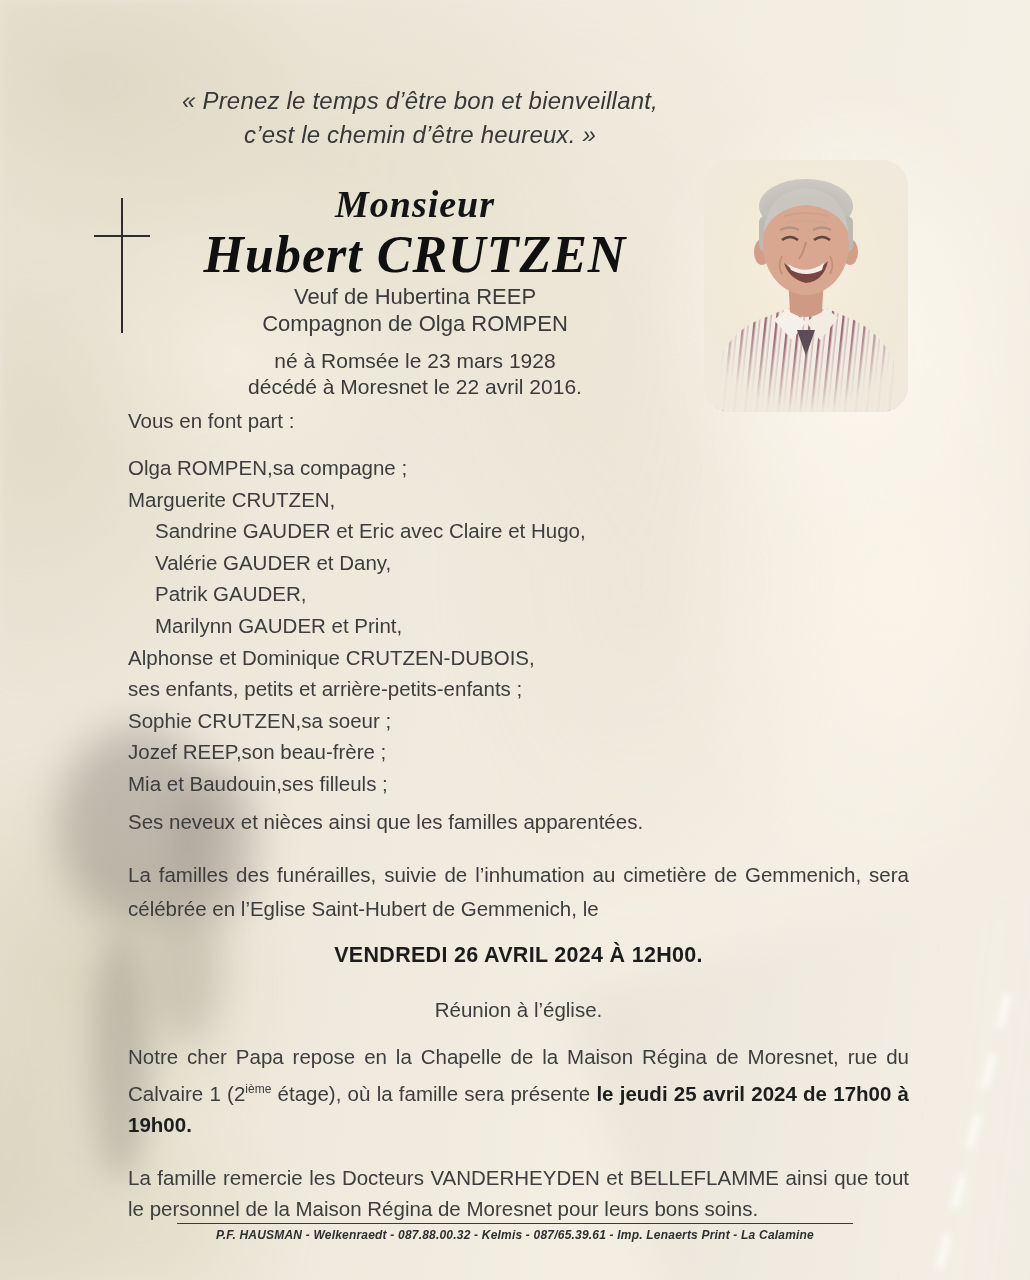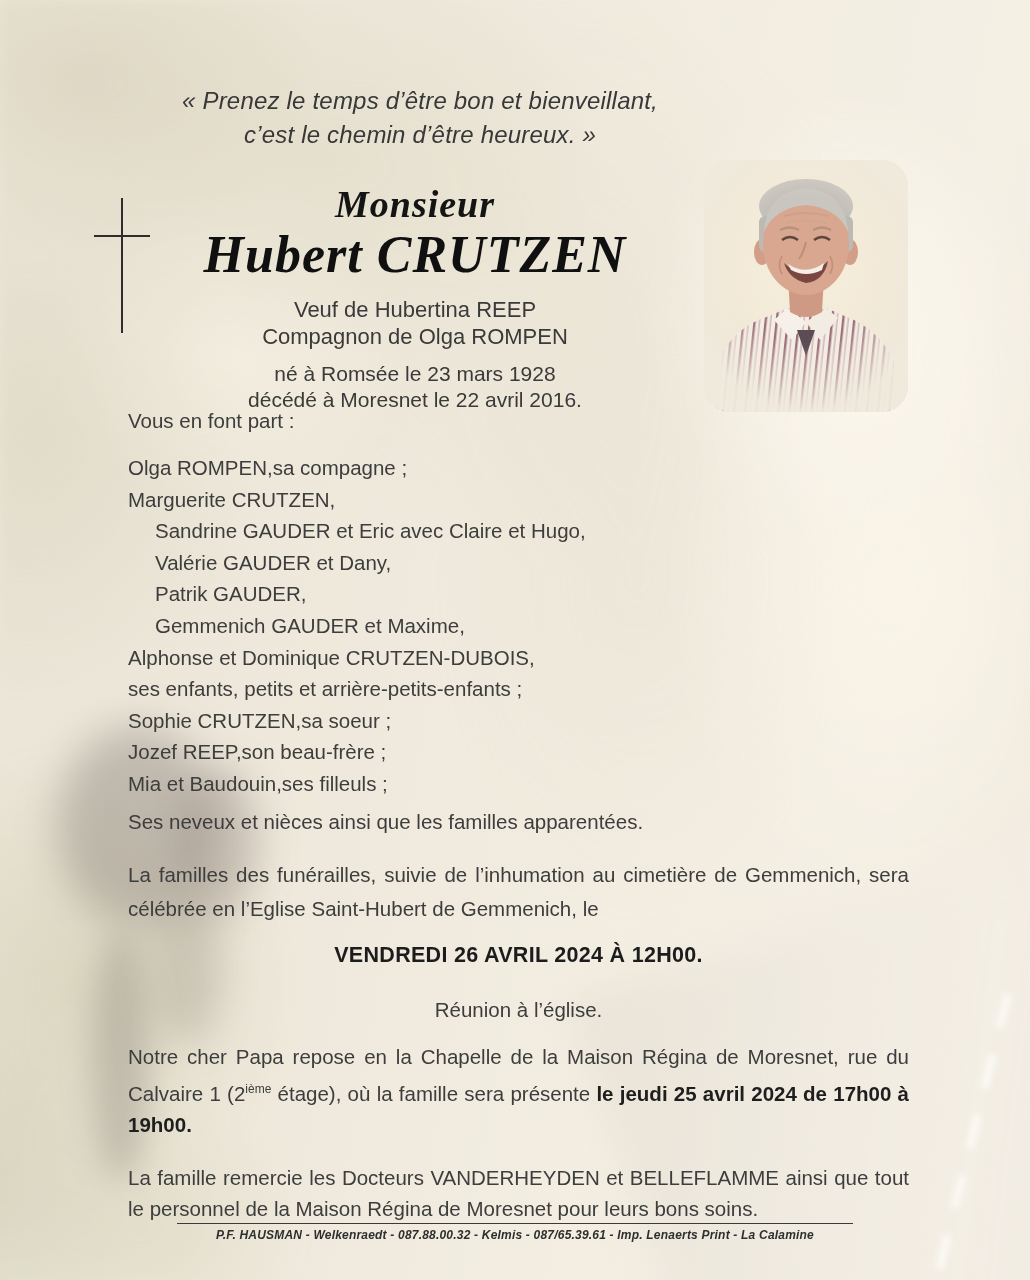--- a/index.html
+++ b/index.html
@@ -81,21 +81,21 @@
   .header { position:absolute; left:90px; top:183px; width:650px; text-align:center; }
   .m-title {
     font-family:"Liberation Serif", serif; font-style:italic; font-weight:bold;
     font-size:38px; line-height:42px; color:#141414; letter-spacing:1px;
   }
   .m-name {
     font-family:"Liberation Serif", serif; font-style:italic; font-weight:bold;
     font-size:52px; line-height:56px; color:#101010; margin-top:2px; letter-spacing:1px;
   }
   .m-sub  { font-size:22px; line-height:27px; color:#3a3a3a; }
-  .m-sub1 { margin-top:13px; }
+  .m-sub1 { }
   .m-dates{ font-size:21px; line-height:26px; color:#3a3a3a; }
   .m-dates1 { margin-top:11px; }
 
   
   .photo {
     position:absolute; left:704px; top:160px; width:204px; height:252px;
     border-radius:26px; overflow:hidden;
   }
   .photo svg { width:100%; height:100%; display:block; filter: blur(0.5px) saturate(0.95); }
   .photo::after {
@@ -243,21 +243,21 @@
           </div>
           <div class="family-row indent">
             <span class="family-name">Valérie GAUDER et Dany,</span>
             <span class="family-relation"></span>
           </div>
           <div class="family-row indent">
             <span class="family-name">Patrik GAUDER,</span>
             <span class="family-relation"></span>
           </div>
           <div class="family-row indent">
-            <span class="family-name">Gemmenich GAUDER et Maxime,</span>
+            <span class="family-name">Marilynn GAUDER et Print,</span>
             <span class="family-relation"></span>
           </div>
           <div class="family-row">
             <span class="family-name">Alphonse et Dominique CRUTZEN-DUBOIS,</span>
             <span class="family-relation"></span>
           </div>
           <div class="family-row">
             <span class="family-name"></span>
             <span class="family-relation">ses enfants, petits et arrière-petits-enfants ;</span>
           </div>

